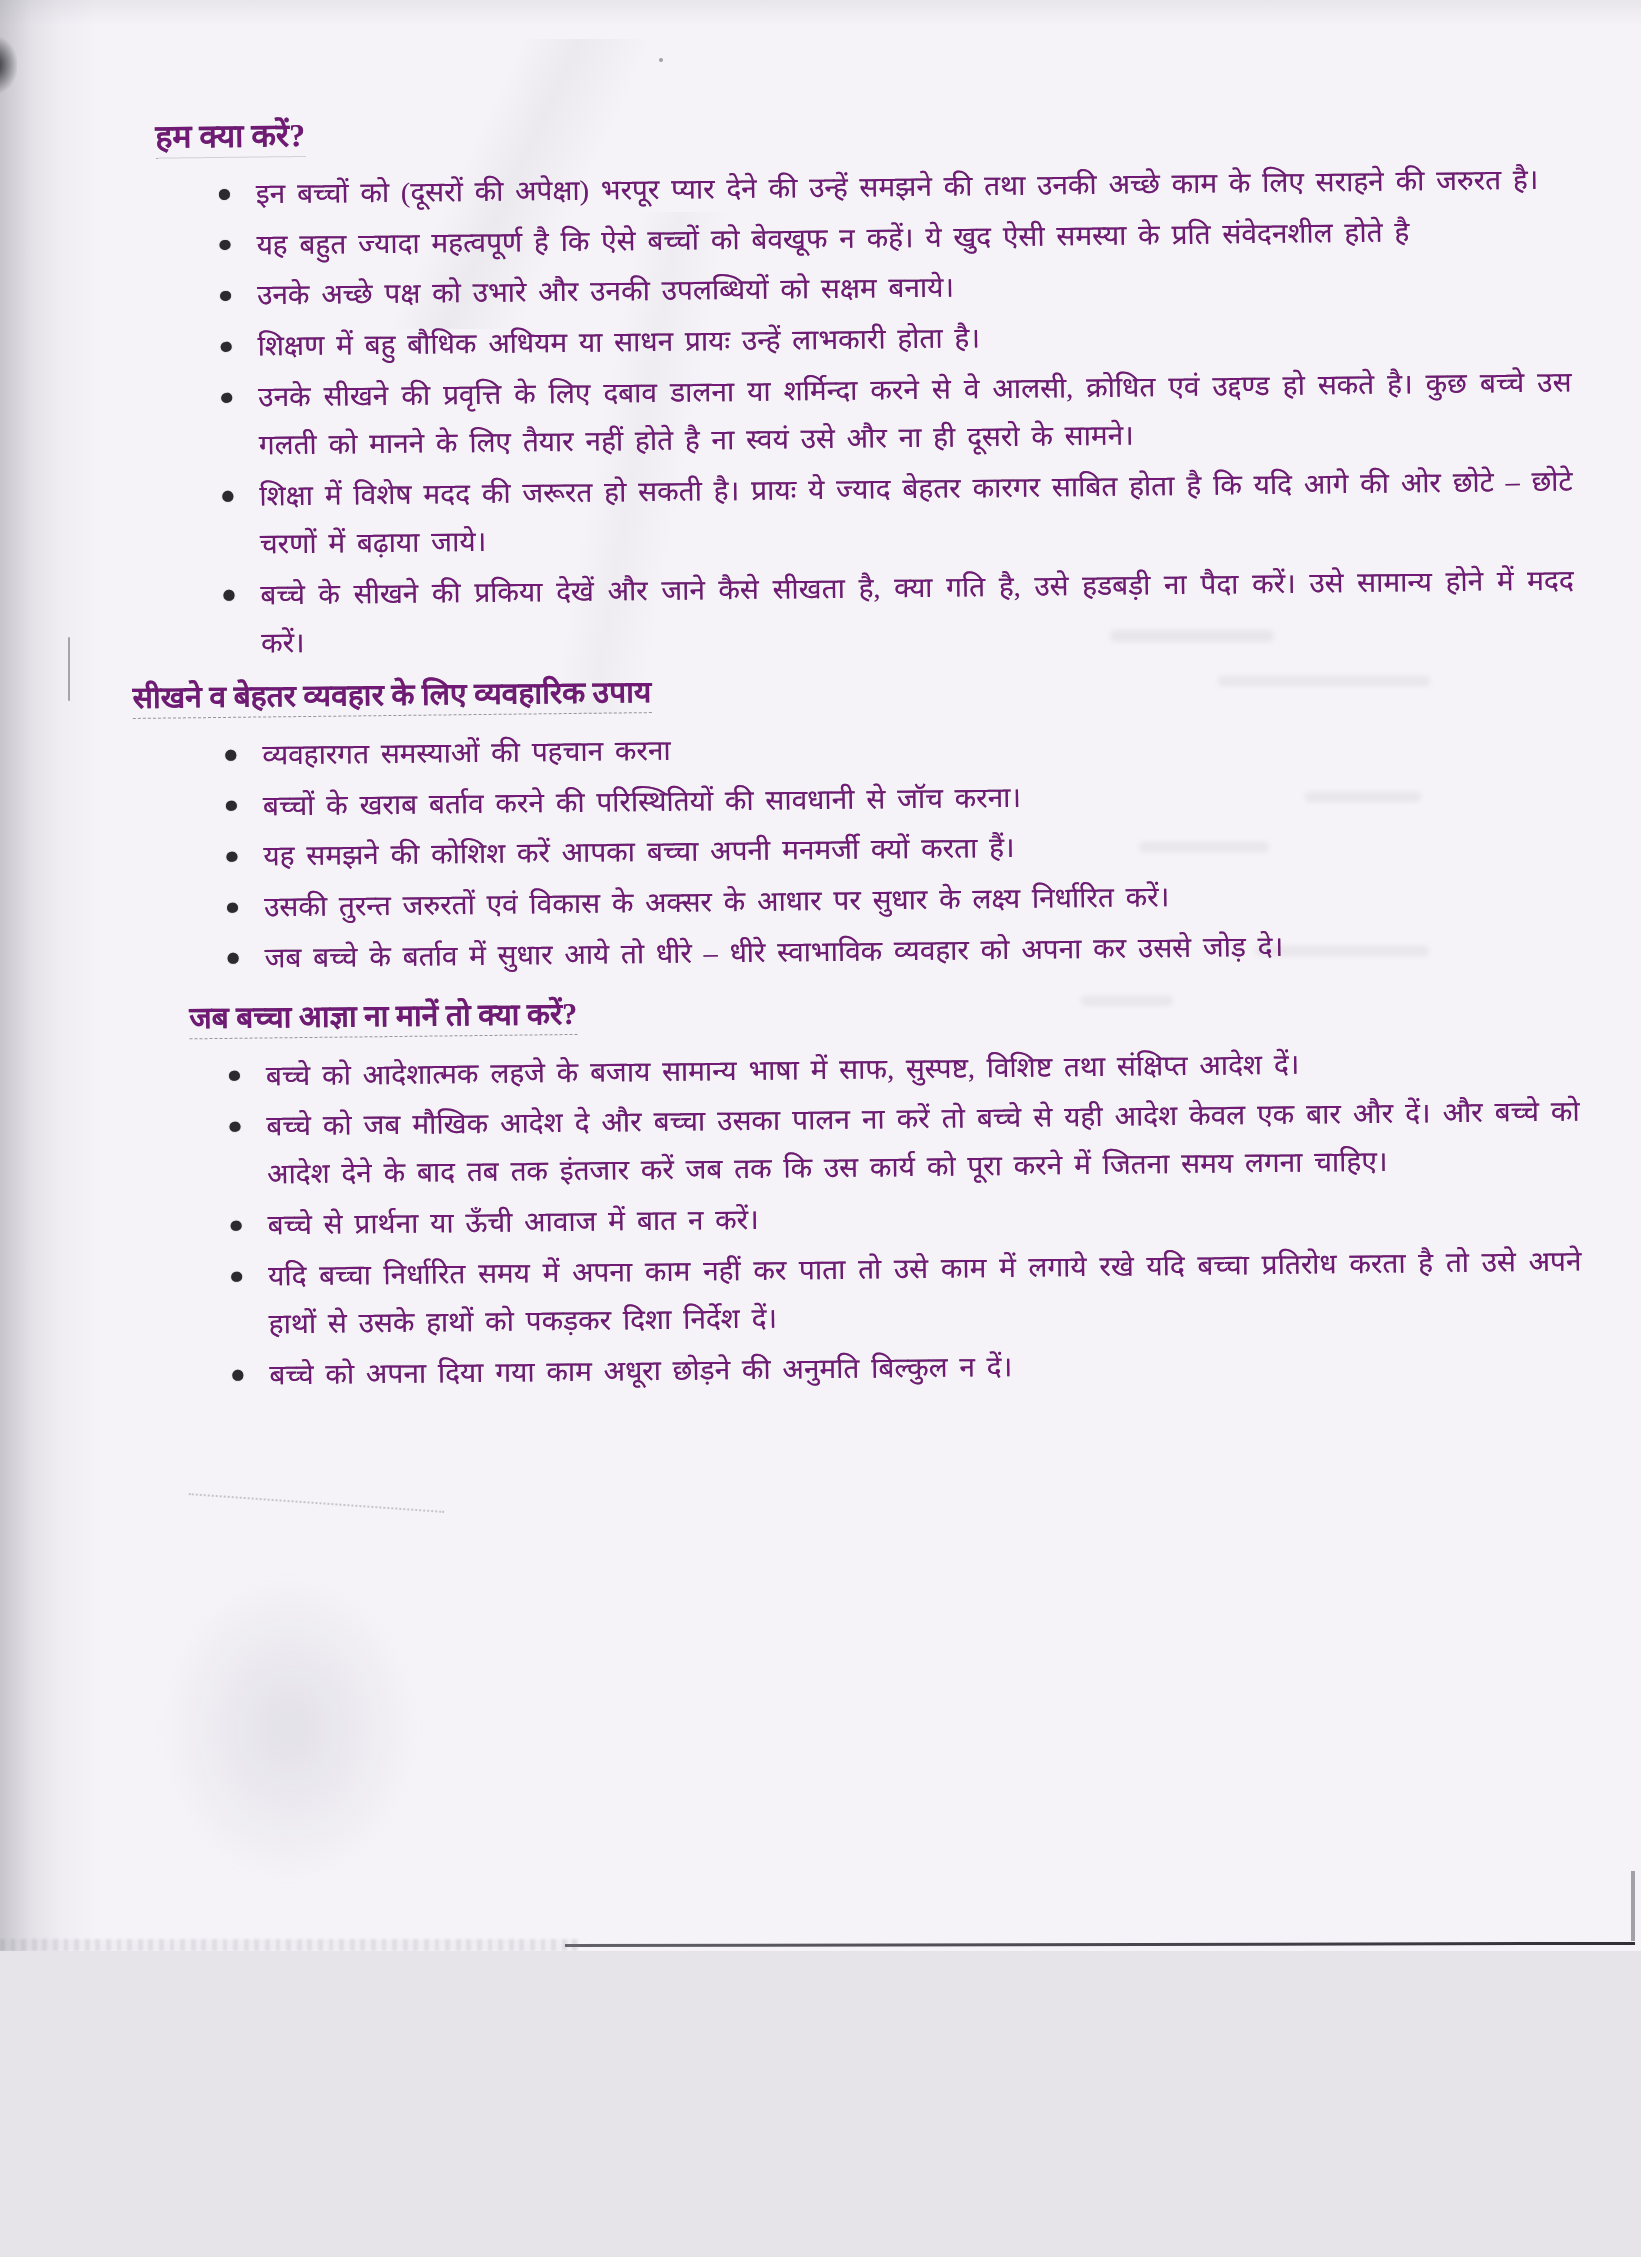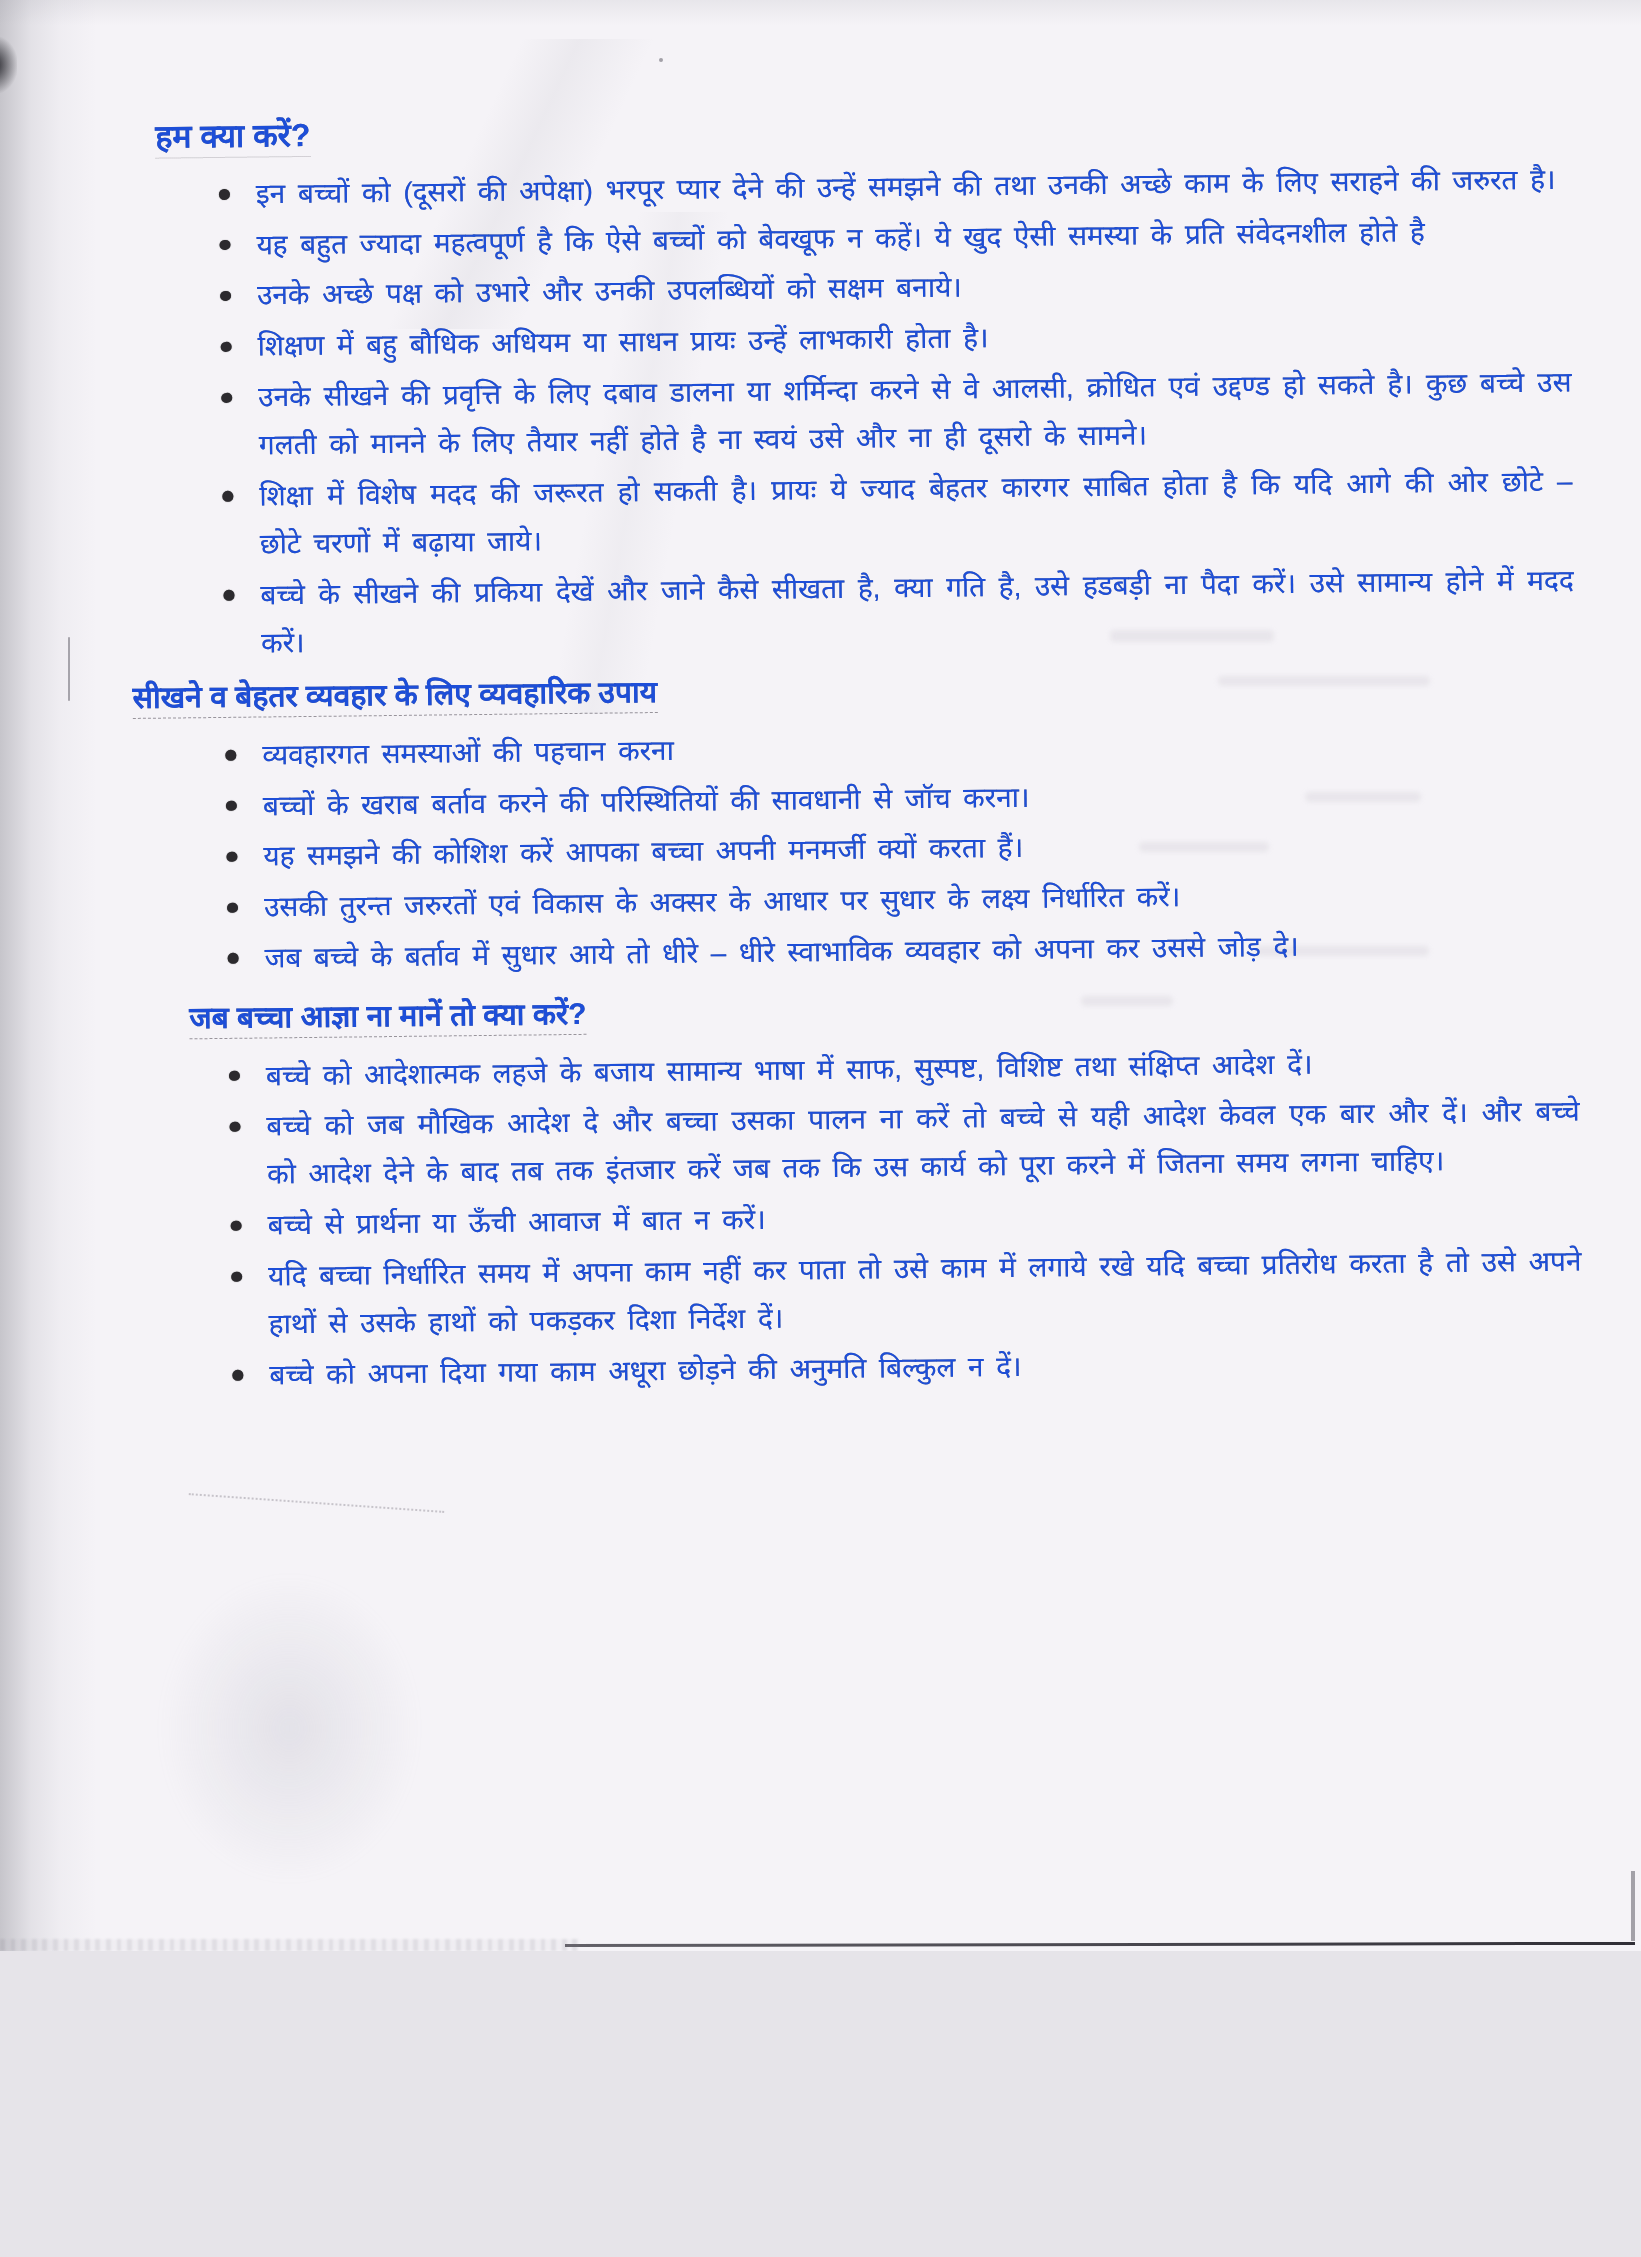--- a/index.html
+++ b/index.html
@@ -1,22 +1,22 @@
 <!DOCTYPE html>
 <html lang="hi"><head>
 <meta charset="utf-8">
 <style>
   html,body{margin:0;padding:0;background:#e6e4e9;}
   .page{
     position:relative;
     width:1641px;height:1951px;
     background:#f5f3f7;
     overflow:hidden;
-    font-family:Liberation Sans, sans-serif;
-    color:#1d4ed8;
+    font-family:Liberation Serif, serif;
+    color:#701a75;
   }
   
   .art{position:absolute;pointer-events:none;}
   .shadow-left{left:0;top:0;width:97px;height:100%;
     background:linear-gradient(90deg, rgba(108,108,118,0.34) 0px, rgba(134,134,146,0.16) 31px, rgba(160,160,172,0.07) 60px, rgba(160,160,172,0) 97px);}
   .shadow-top{left:0;top:0;width:100%;height:25px;
     background:linear-gradient(180deg, rgba(150,150,160,0.14), rgba(150,150,160,0));}
   .corner-dark{left:-5.8px;top:37px;width:23px;height:56px;
     background:radial-gradient(ellipse at 0% 50%, rgba(18,18,24,0.9), rgba(18,18,24,0) 75%);}
   .streak-a{left:290px;top:39px;width:444px;height:290px;

